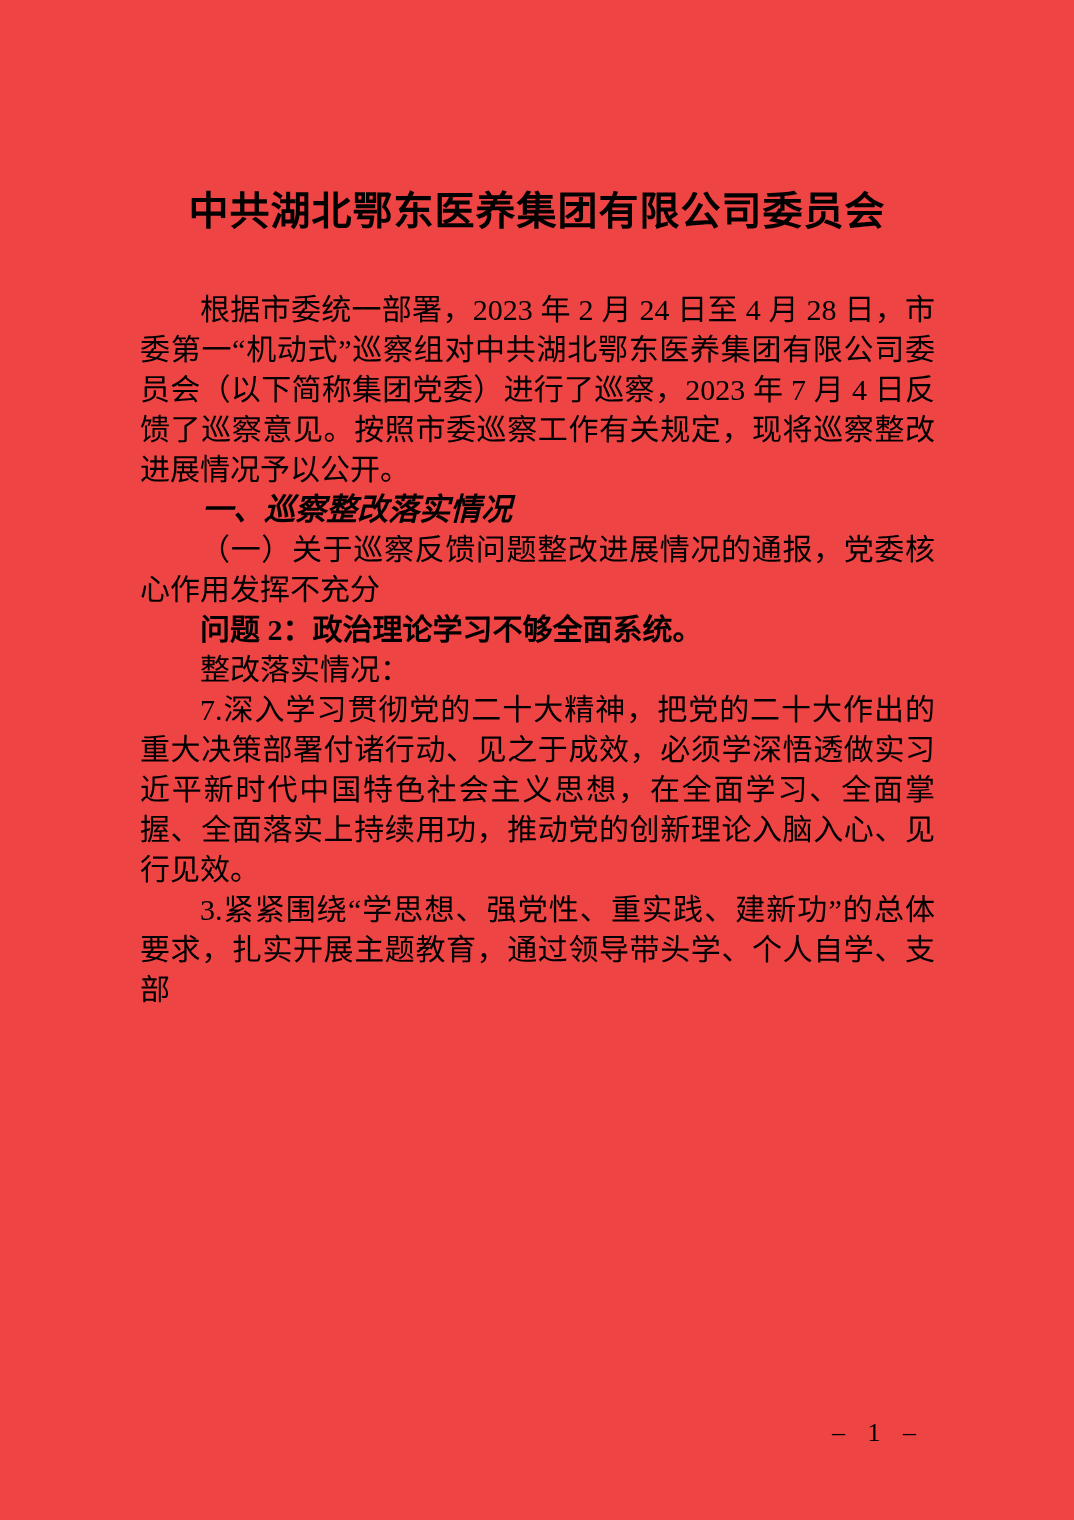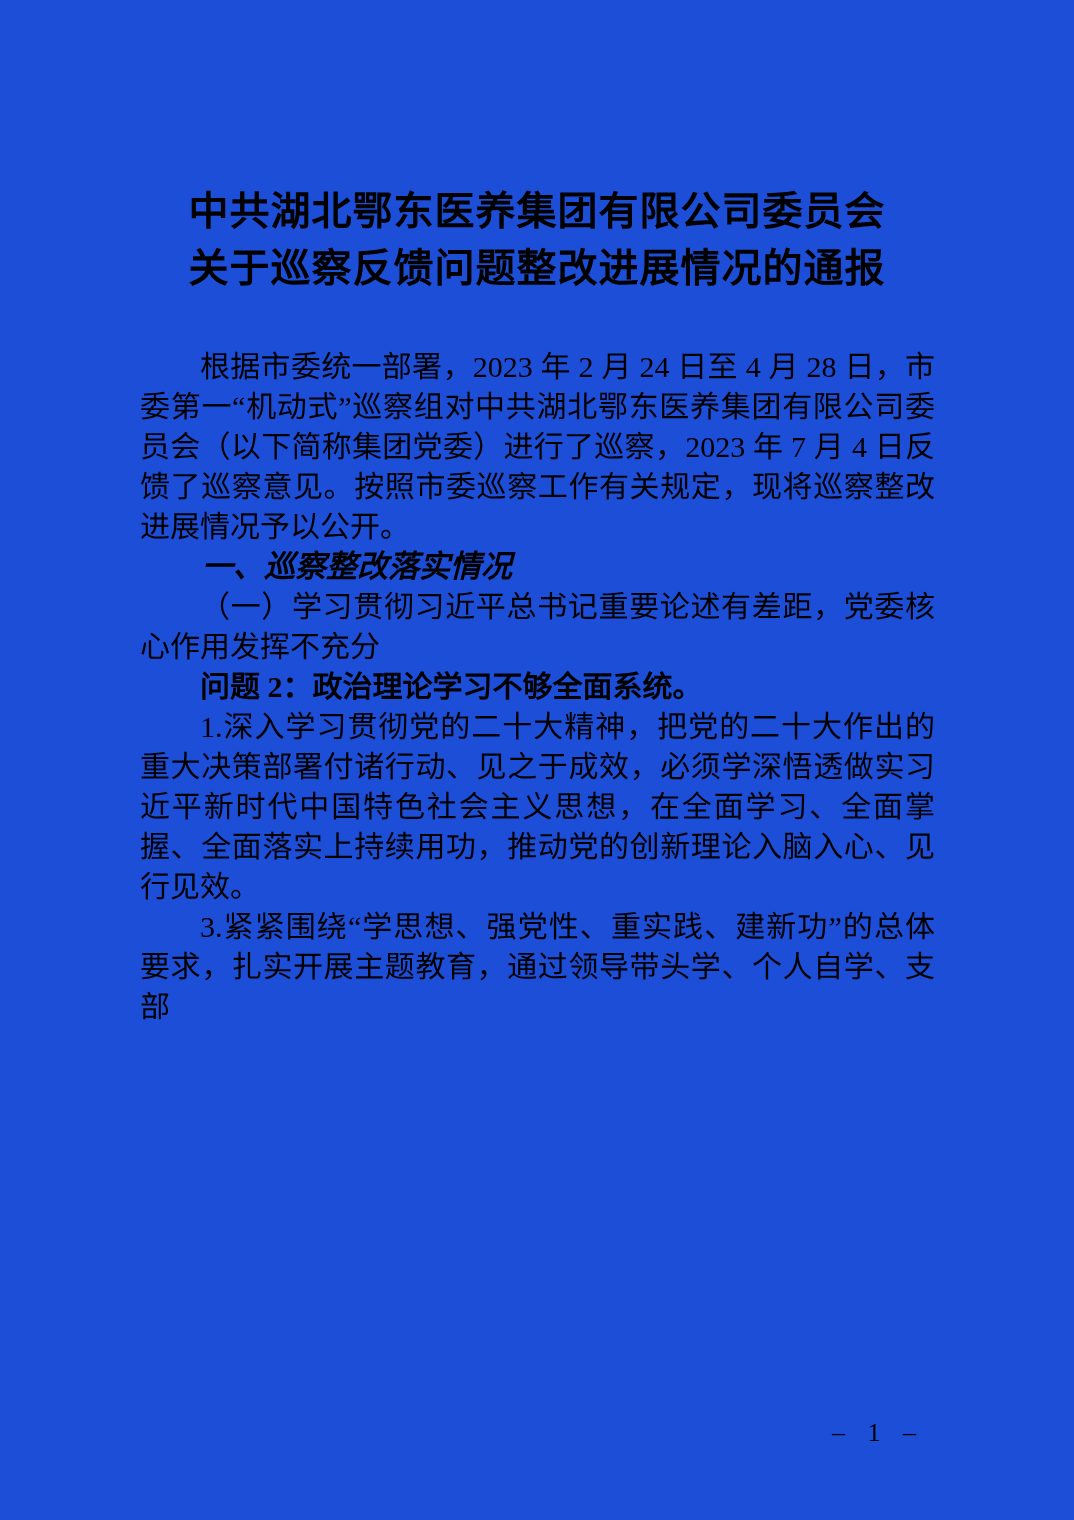--- a/index.html
+++ b/index.html
@@ -5,21 +5,21 @@
   html, body {
     margin: 0;
     padding: 0;
     background: #ffffff;
   }
   .page {
     position: relative;
     width: 1074px;
     height: 1520px;
     margin: 0 auto;
-    background: #1d4ed8;
+    background: #ef4444;
     color: #000000;
     font-family: "Liberation Serif", "DejaVu Serif", serif;
     overflow: hidden;
   }
   .doc-title {
     margin: 0;
     padding: 183px 70px 0 70px;
     text-align: center;
     font-size: 40px;
     line-height: 57px;
@@ -61,27 +61,27 @@
     white-space: nowrap;
   }
 </style>
 </head>
 <body>
 
 <div class="page">
 
   <h1 class="doc-title">
     <span class="title-line">中共湖北鄂东医养集团有限公司委员会</span>
-    <span class="title-line">关于巡察反馈问题整改进展情况的通报</span>
   </h1>
 
   <div class="doc-body">
     <p class="body-para">根据市委统一部署，2023 年 2 月 24 日至 4 月 28 日，市委第一“机动式”巡察组对中共湖北鄂东医养集团有限公司委员会（以下简称集团党委）进行了巡察，2023 年 7 月 4 日反馈了巡察意见。按照市委巡察工作有关规定，现将巡察整改进展情况予以公开。</p>
     <p class="heading-1">一、巡察整改落实情况</p>
-    <p class="heading-2">（一）学习贯彻习近平总书记重要论述有差距，党委核心作用发挥不充分</p>
+    <p class="heading-2">（一）关于巡察反馈问题整改进展情况的通报，党委核心作用发挥不充分</p>
     <p class="heading-3">问题 2：政治理论学习不够全面系统。</p>
-    <p class="body-para">1.深入学习贯彻党的二十大精神，把党的二十大作出的重大决策部署付诸行动、见之于成效，必须学深悟透做实习近平新时代中国特色社会主义思想，在全面学习、全面掌握、全面落实上持续用功，推动党的创新理论入脑入心、见行见效。</p>
+    <p class="body-para">整改落实情况：</p>
+    <p class="body-para">7.深入学习贯彻党的二十大精神，把党的二十大作出的重大决策部署付诸行动、见之于成效，必须学深悟透做实习近平新时代中国特色社会主义思想，在全面学习、全面掌握、全面落实上持续用功，推动党的创新理论入脑入心、见行见效。</p>
     <p class="body-para">3.紧紧围绕“学思想、强党性、重实践、建新功”的总体要求，扎实开展主题教育，通过领导带头学、个人自学、支部</p>
   </div>
 
   <div class="page-number">– 1 –</div>
 
 </div>
 
 </body></html>

